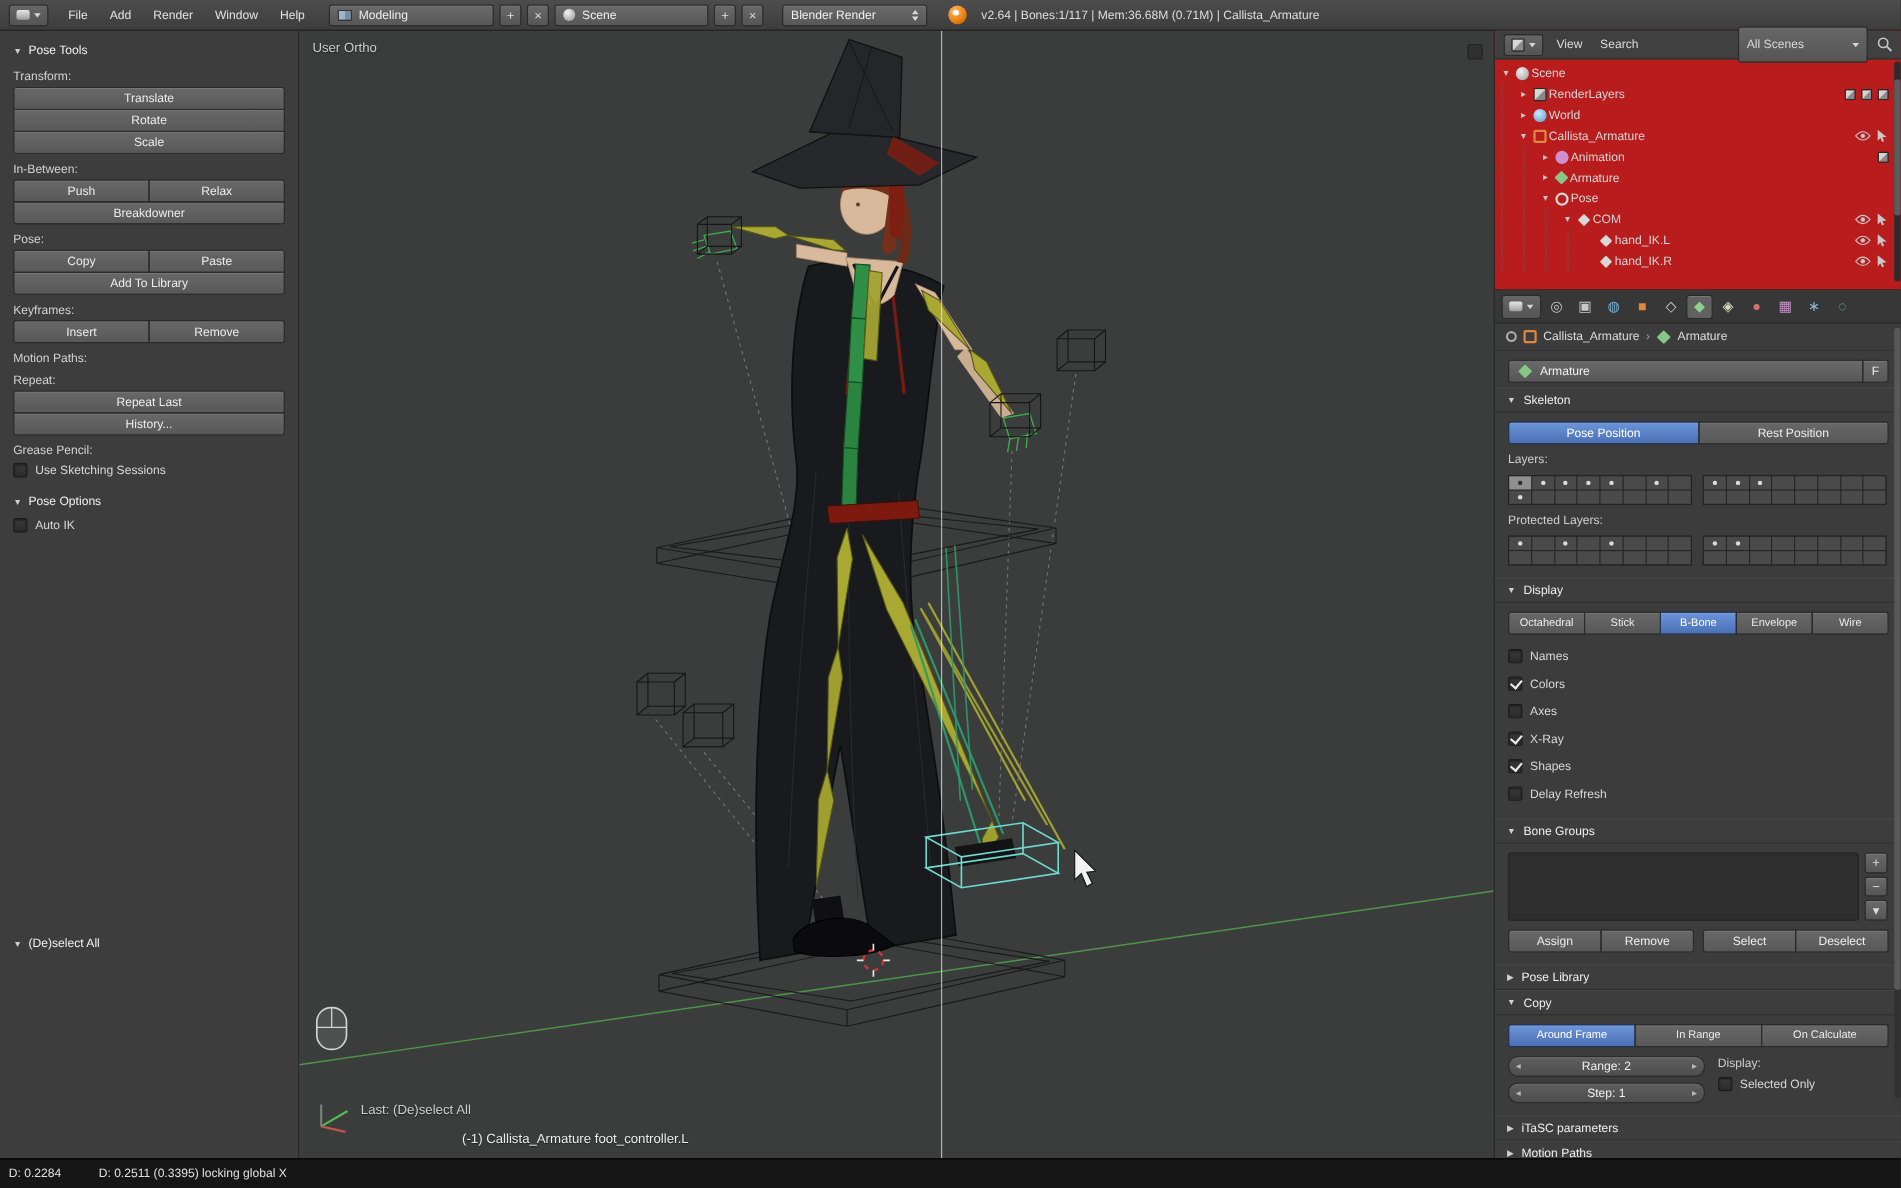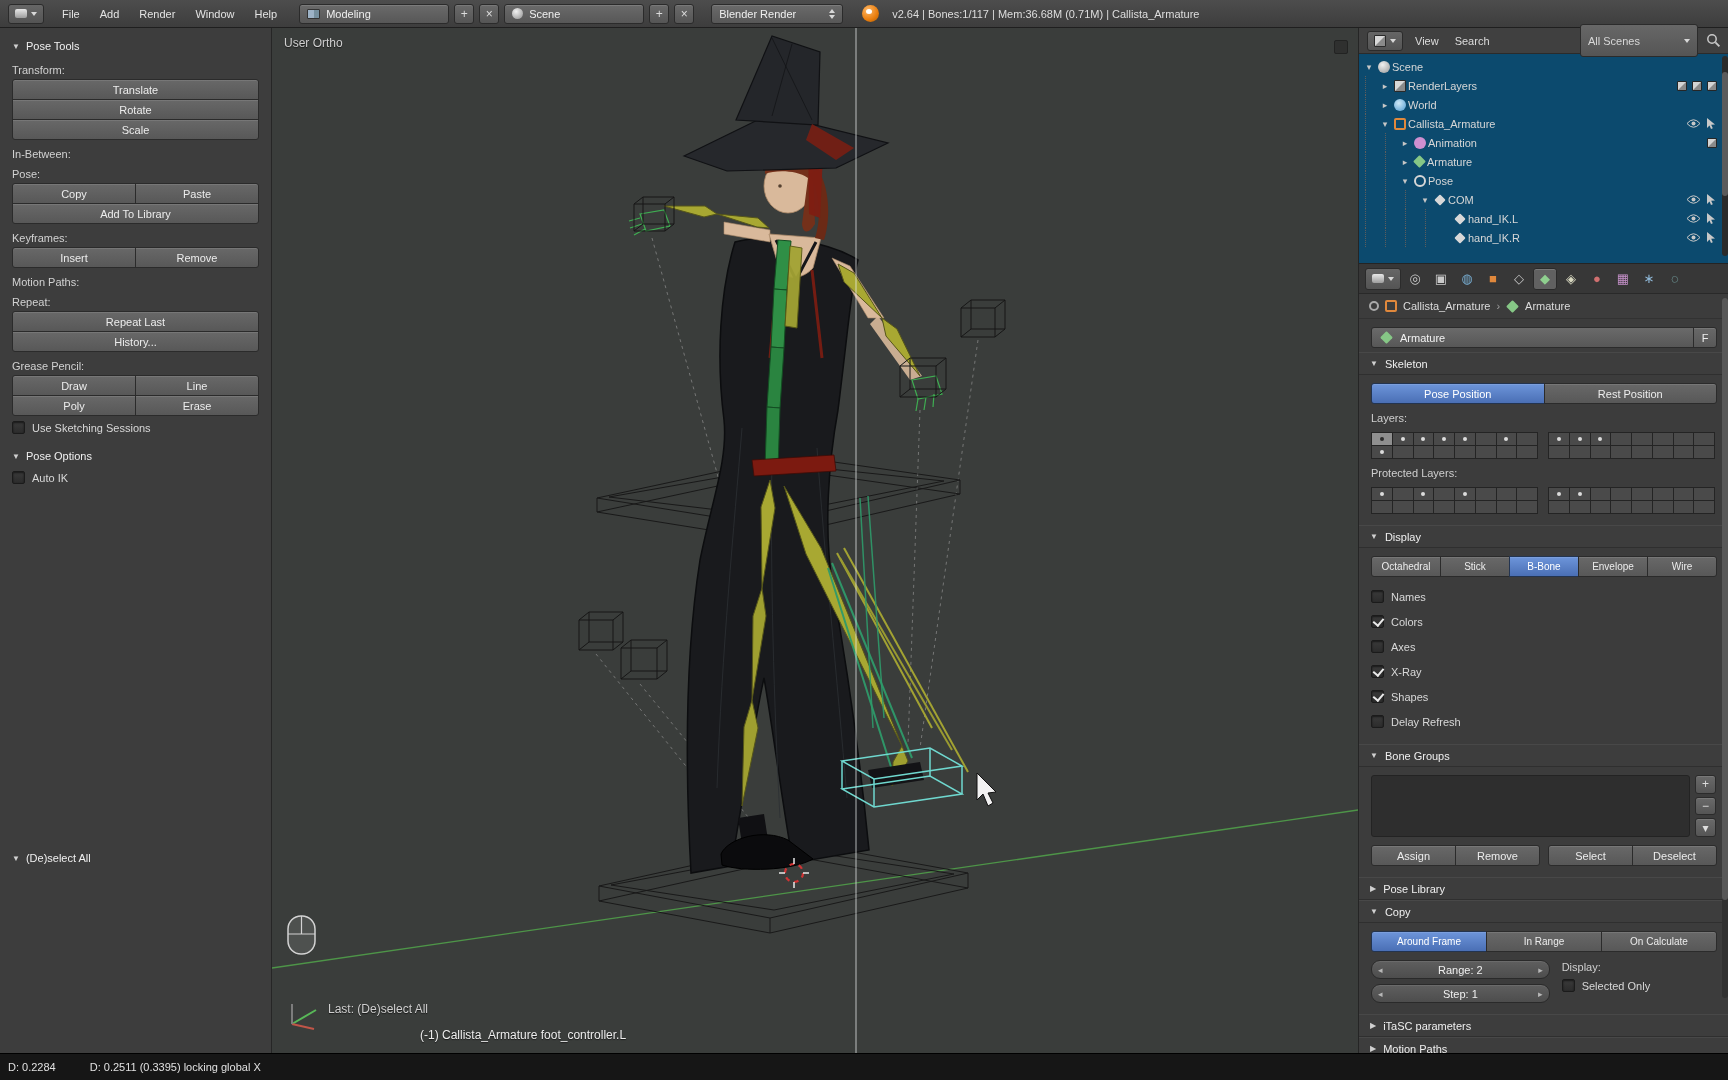--- a/index.html
+++ b/index.html
@@ -57,21 +57,21 @@
 .deselect-panel{position:absolute;left:12px;top:820px;width:248px}
 
 
 #viewport{position:absolute;left:272px;top:28px;width:1086px;height:1025px;background:#3a3d3b;overflow:hidden}
 .vp-label{position:absolute;color:#cfcfcf;font-size:12px;text-shadow:0 1px 1px rgba(0,0,0,.6);pointer-events:none}
 .vp-label.bright{color:#ededed}
 .vp-plus{position:absolute;right:10px;top:12px;width:14px;height:14px;background:#2d2d2d;border:1px solid #1d1d1d;border-radius:2px;opacity:.8}
 
 
 #rightcol{position:absolute;left:1358px;top:28px;width:370px;height:1025px;background:#3c3c3c;border-left:1px solid #252525}
-#outliner{position:absolute;left:0;top:0;width:370px;height:236px;background:#0c4a6e;border-bottom:1px solid #242424}
+#outliner{position:absolute;left:0;top:0;width:370px;height:236px;background:#b91c1c;border-bottom:1px solid #242424}
 .ed-header{height:26px;display:flex;align-items:center;gap:8px;padding:0 8px;background:#404040;border-bottom:1px solid #2b2b2b}
 .hmenu{color:#dcdcdc;padding:2px 4px}
 .ddfield{height:33px;min-width:118px;background:linear-gradient(#676767,#555);border:1px solid #2b2b2b;border-radius:3px;display:flex;align-items:center;gap:6px;padding:0 7px;margin-left:auto}
 .tree{padding:3px 0 0 0;position:relative}
 .orow{height:19px;display:flex;align-items:center;position:relative}
 .gd{width:14px;height:19px;border-left:1px dotted #5d5d5d;margin-left:6px;flex:none}
 .otri{width:12px;text-align:center;color:#c6c6c6;font-size:9px;flex:none}
 .olabel{color:#d6d6d6;margin-left:2px}
 .ico{width:12px;height:12px;flex:none;margin-left:3px}
 .ico-scene{border-radius:50%;background:radial-gradient(circle at 38% 32%,#f0f0f0,#989898)}
@@ -179,20 +179,27 @@
       </div>
 
     <div class="slabel">Transform:</div>
     <div class="stack">
       <div class="btn">Translate</div>
       <div class="btn">Rotate</div>
       <div class="btn">Scale</div>
     </div>
 
     <div class="slabel">In-Between:</div>
+    <div class="stack">
+      <div class="hpair">
+        <div class="btn">Push</div>
+        <div class="btn">Relax</div>
+      </div>
+      <div class="btn last-after-pair">Breakdowner</div>
+    </div>
 
     <div class="slabel">Pose:</div>
     <div class="stack">
       <div class="hpair">
         <div class="btn">Copy</div>
         <div class="btn">Paste</div>
       </div>
       <div class="btn last-after-pair">Add To Library</div>
     </div>
 
@@ -204,30 +211,20 @@
 
     <div class="slabel">Motion Paths:</div>
 
     <div class="slabel">Repeat:</div>
     <div class="stack">
       <div class="btn">Repeat Last</div>
       <div class="btn">History...</div>
     </div>
 
     <div class="slabel">Grease Pencil:</div>
-    <div class="stack">
-      <div class="hpair">
-        <div class="btn">Draw</div>
-        <div class="btn">Line</div>
-      </div>
-      <div class="hpair">
-        <div class="btn">Poly</div>
-        <div class="btn">Erase</div>
-      </div>
-    </div>
     <div class="check">
       <span class="cbox"></span>
       <span>Use Sketching Sessions</span>
     </div>
 
     <div class="phead-ts" style="margin-top:12px">
         <span class="tri">▼</span>
         <span>Pose Options</span>
       </div>
     <div class="check">

